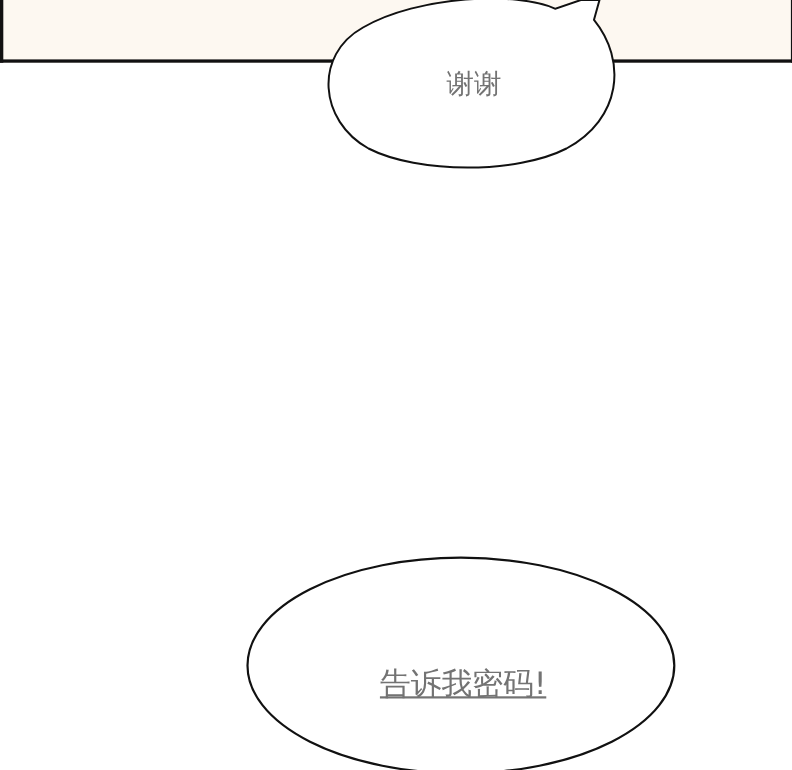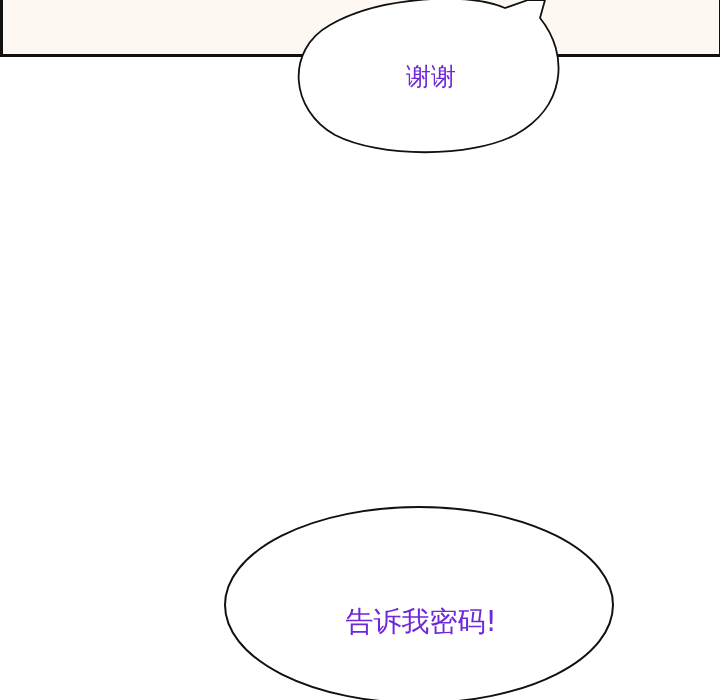--- a/index.html
+++ b/index.html
@@ -8,25 +8,25 @@
     position: relative; overflow: hidden;
     font-family: "DejaVu Sans", sans-serif;
   }
   .panel {
     position: absolute; left: 0; top: -4px; width: 716px; height: 58px;
     background: #fdf8f1; border: 3px solid #111; border-top: none;
     box-sizing: content-box;
   }
   svg.bubbles { position: absolute; left: 0; top: 0; }
   .bubble-text {
-    position: absolute; color: #6d28d9; text-align: center;
+    position: absolute; color: #737373; text-align: center;
     white-space: nowrap; transform: translate(-50%, -50%);
   }
   .t1 { left: 431px; top: 76px; font-size: 25px; }
-  .t2 { left: 421px; top: 622px; font-size: 28px; }
+  .t2 { left: 421px; top: 622px; font-size: 28px; text-decoration: underline; }
 </style>
 </head>
 <body>
 
 <div class="panel"></div>
 
 <svg class="bubbles" width="720" height="700">
   <g>
     <path d="M 505,8 C 470,-8 380,-4 330,25 C 285,50 290,110 335,135 C 380,158 470,158 515,135 C 565,108 570,55 540,18 L 545,0 L 528,0 Z" fill="#ffffff" stroke="#111" stroke-width="1.8"></path>
   </g>

